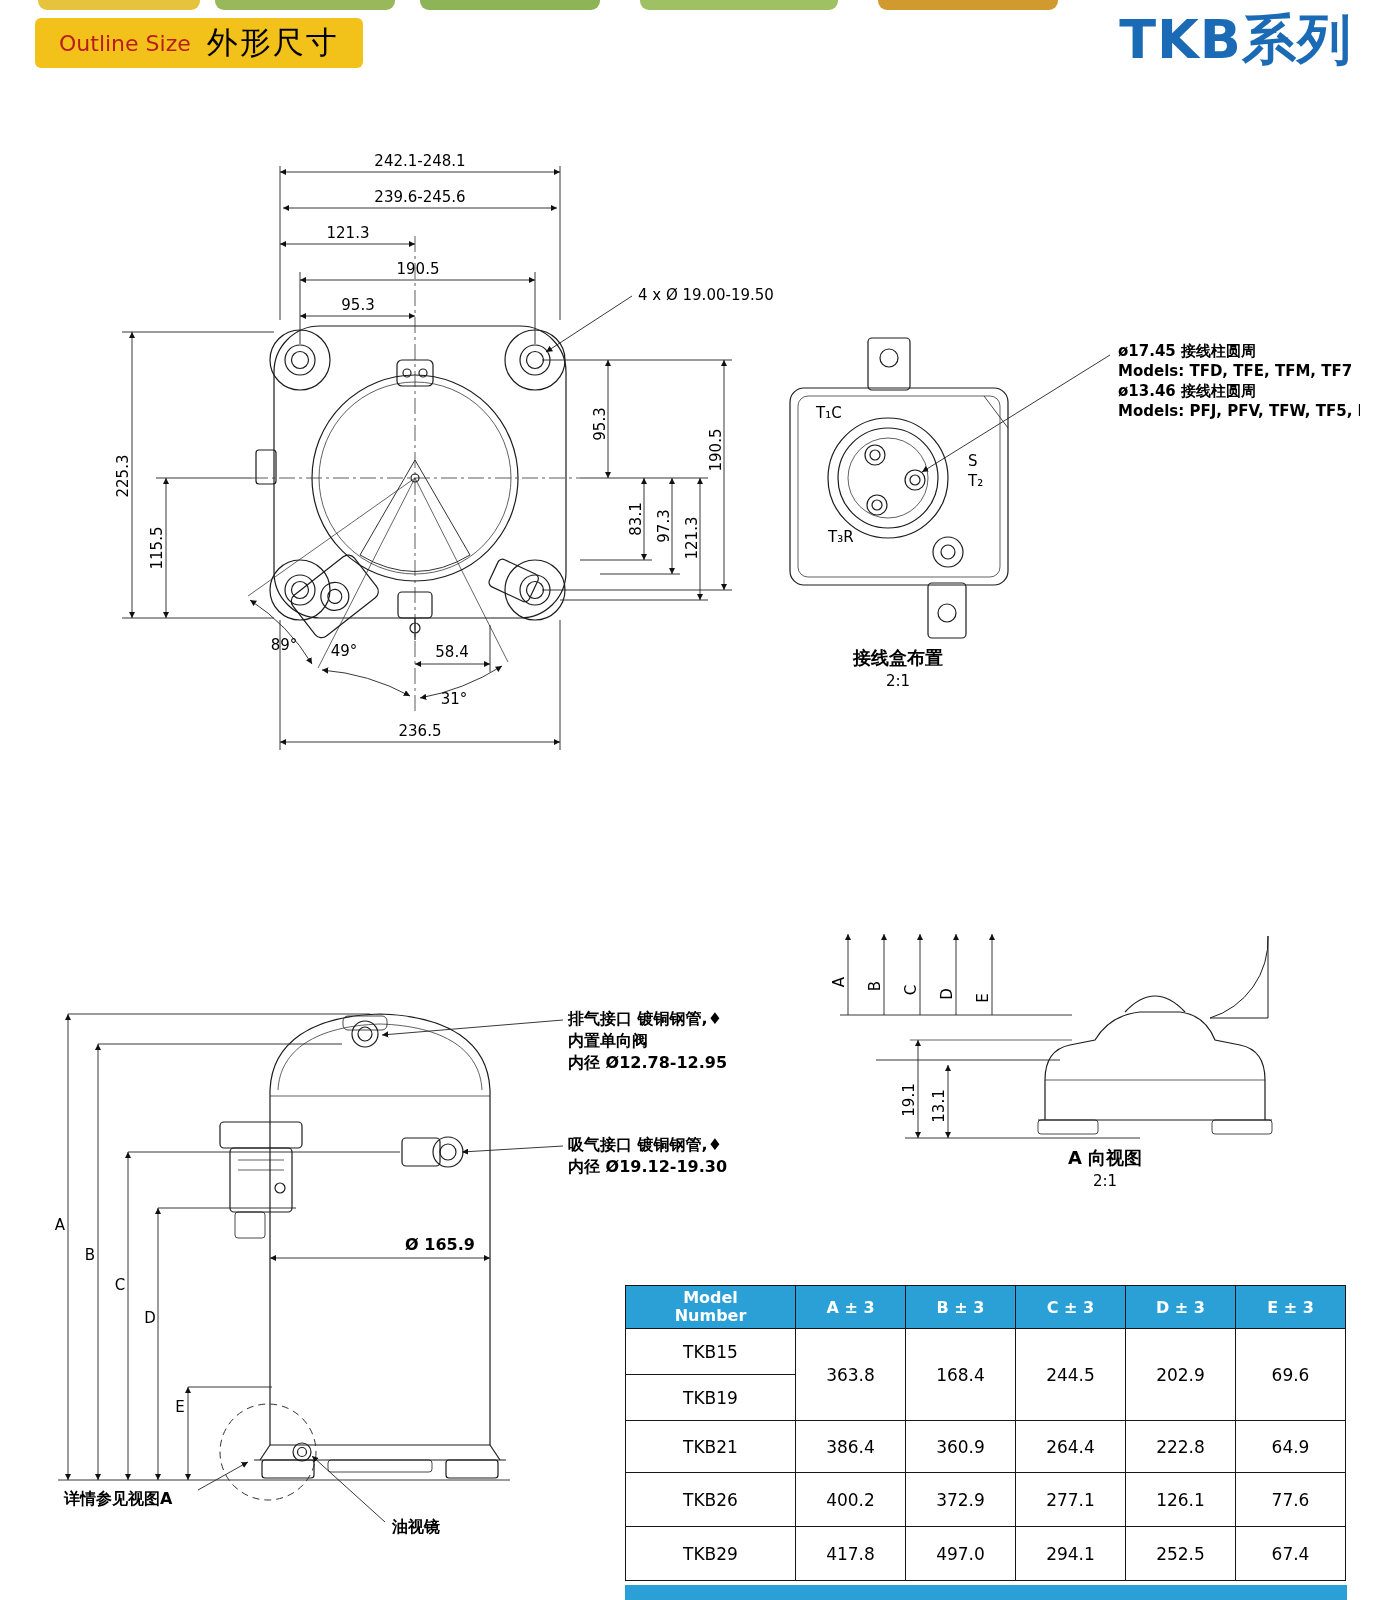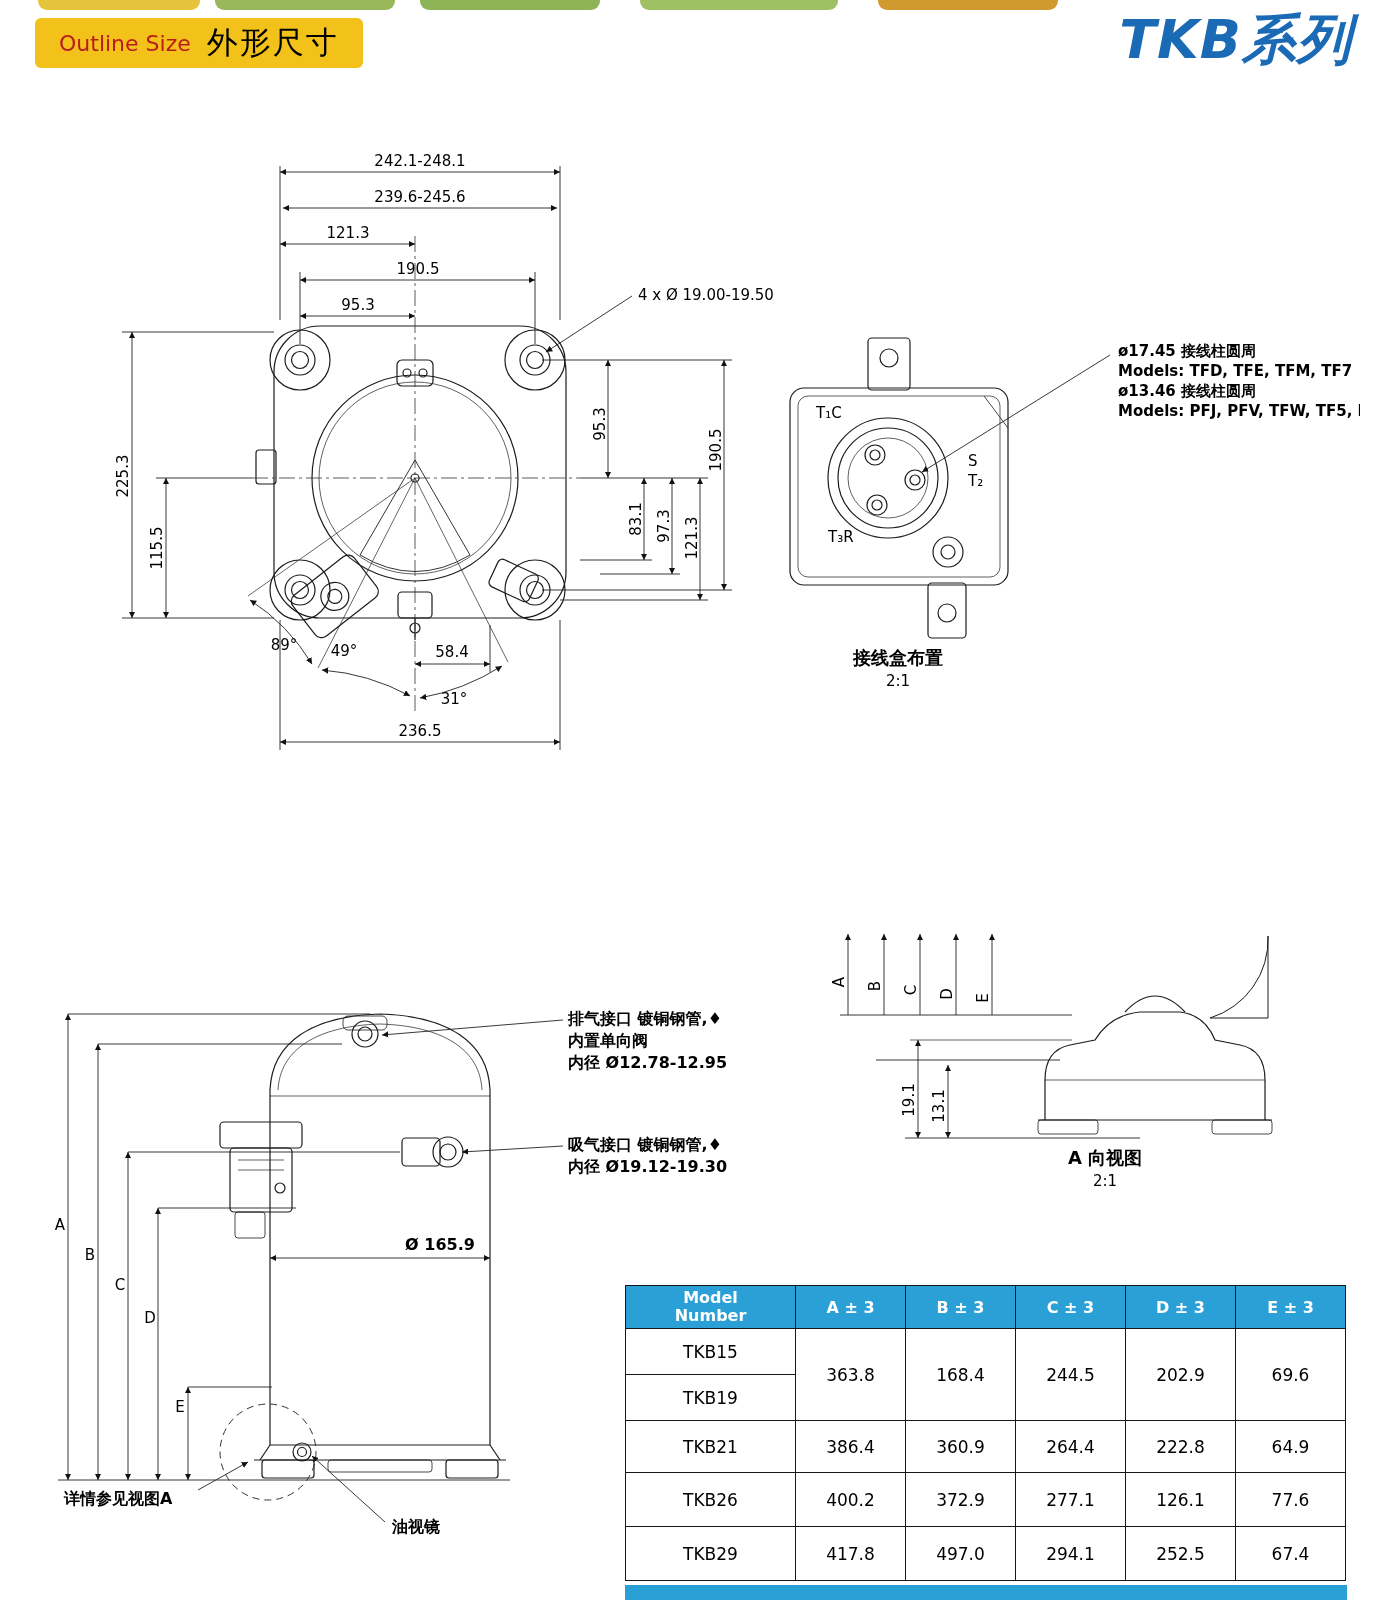--- a/index.html
+++ b/index.html
@@ -17,21 +17,21 @@
   .tab5{left:878px;width:180px;background:var(--tab5,#d19a2e);}
   
   .banner{
     position:absolute;left:35px;top:18px;height:50px;background:var(--banner-yellow,#f2c21a);
     border-radius:6px;display:flex;align-items:center;gap:16px;padding:0 24px;
   }
   .banner-en{font-size:22px;color:#b91c1c;}
   .banner-zh{font-size:31px;font-weight:normal;color:#000;letter-spacing:2px;}
   .series{
     position:absolute;right:48px;top:4px;font-size:54px;font-weight:800;
-    color:var(--series-blue,#1a6ab5);letter-spacing:1px;font-style:italic;
+    color:var(--series-blue,#1a6ab5);letter-spacing:1px;
   }
   
   svg text{font-family:"DejaVu Sans","Liberation Sans",sans-serif;font-size:15px;fill:#000;stroke:none;}
   svg .cap{font-size:18px;font-weight:bold;}
   svg .scale{font-size:15px;}
   svg .ann{font-size:15px;}
   svg .annb{font-size:15px;font-weight:600;}
   svg .annbig{font-size:16px;font-weight:bold;}
   svg .letter{font-size:15px;}
   

